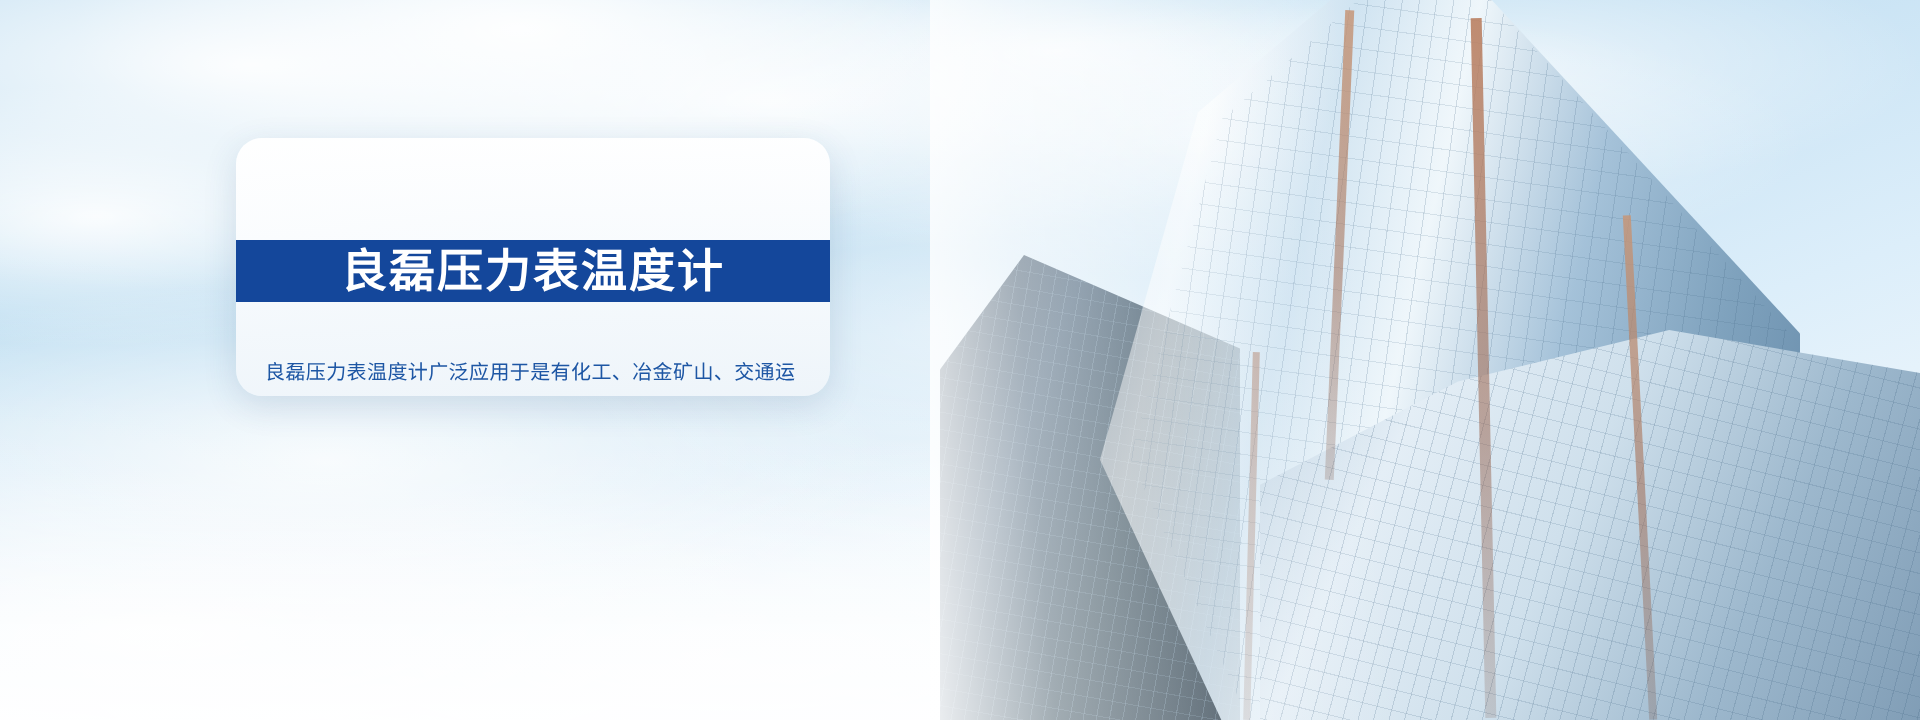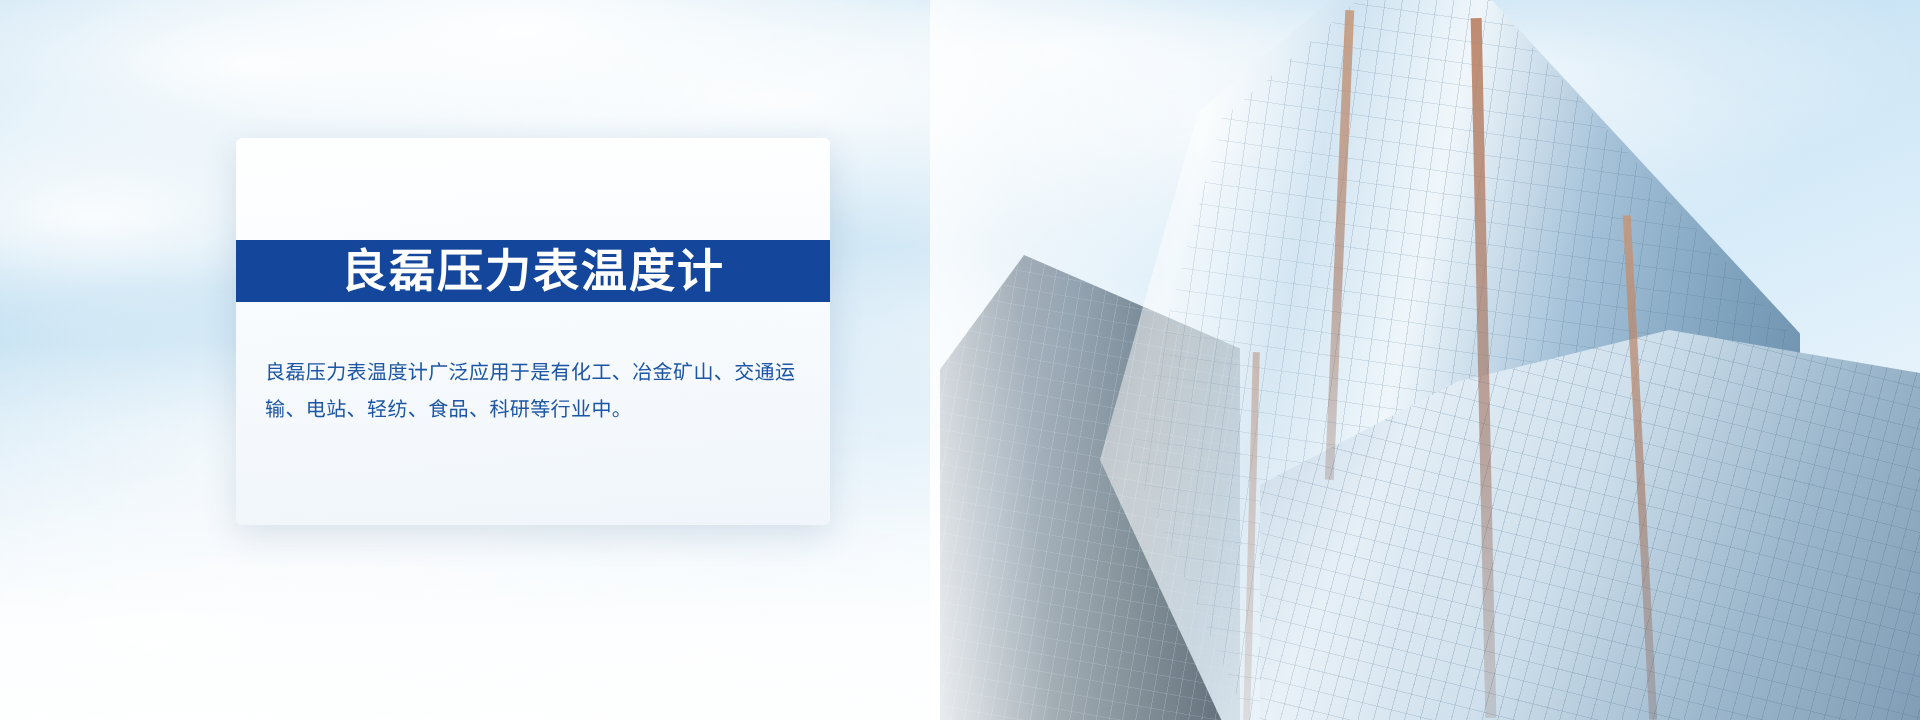--- a/index.html
+++ b/index.html
@@ -144,22 +144,22 @@
   .bld-glare {
     position: absolute; inset: 0;
     background: linear-gradient(265deg, rgba(255,255,255,0) 55%, rgba(255,255,255,0.55) 88%, rgba(255,255,255,0.92) 100%);
     pointer-events: none;
   }
 
   
   .card {
     position: absolute;
     left: 236px; top: 138px;
-    width: 594px; height: 387px;
-    border-radius: 6px;
+    width: 594px; height: 258px;
+    border-radius: 26px;
     background: linear-gradient(178deg, rgba(255,255,255,0.97) 0%, rgba(250,252,254,0.95) 46%, rgba(239,245,250,0.93) 100%);
     box-shadow: 0 10px 34px rgba(40,80,120,0.14);
     overflow: hidden;
   }
 
   .title-bar {
     position: absolute;
     left: 0; right: 0;
     top: 102px;
     height: 62px;

